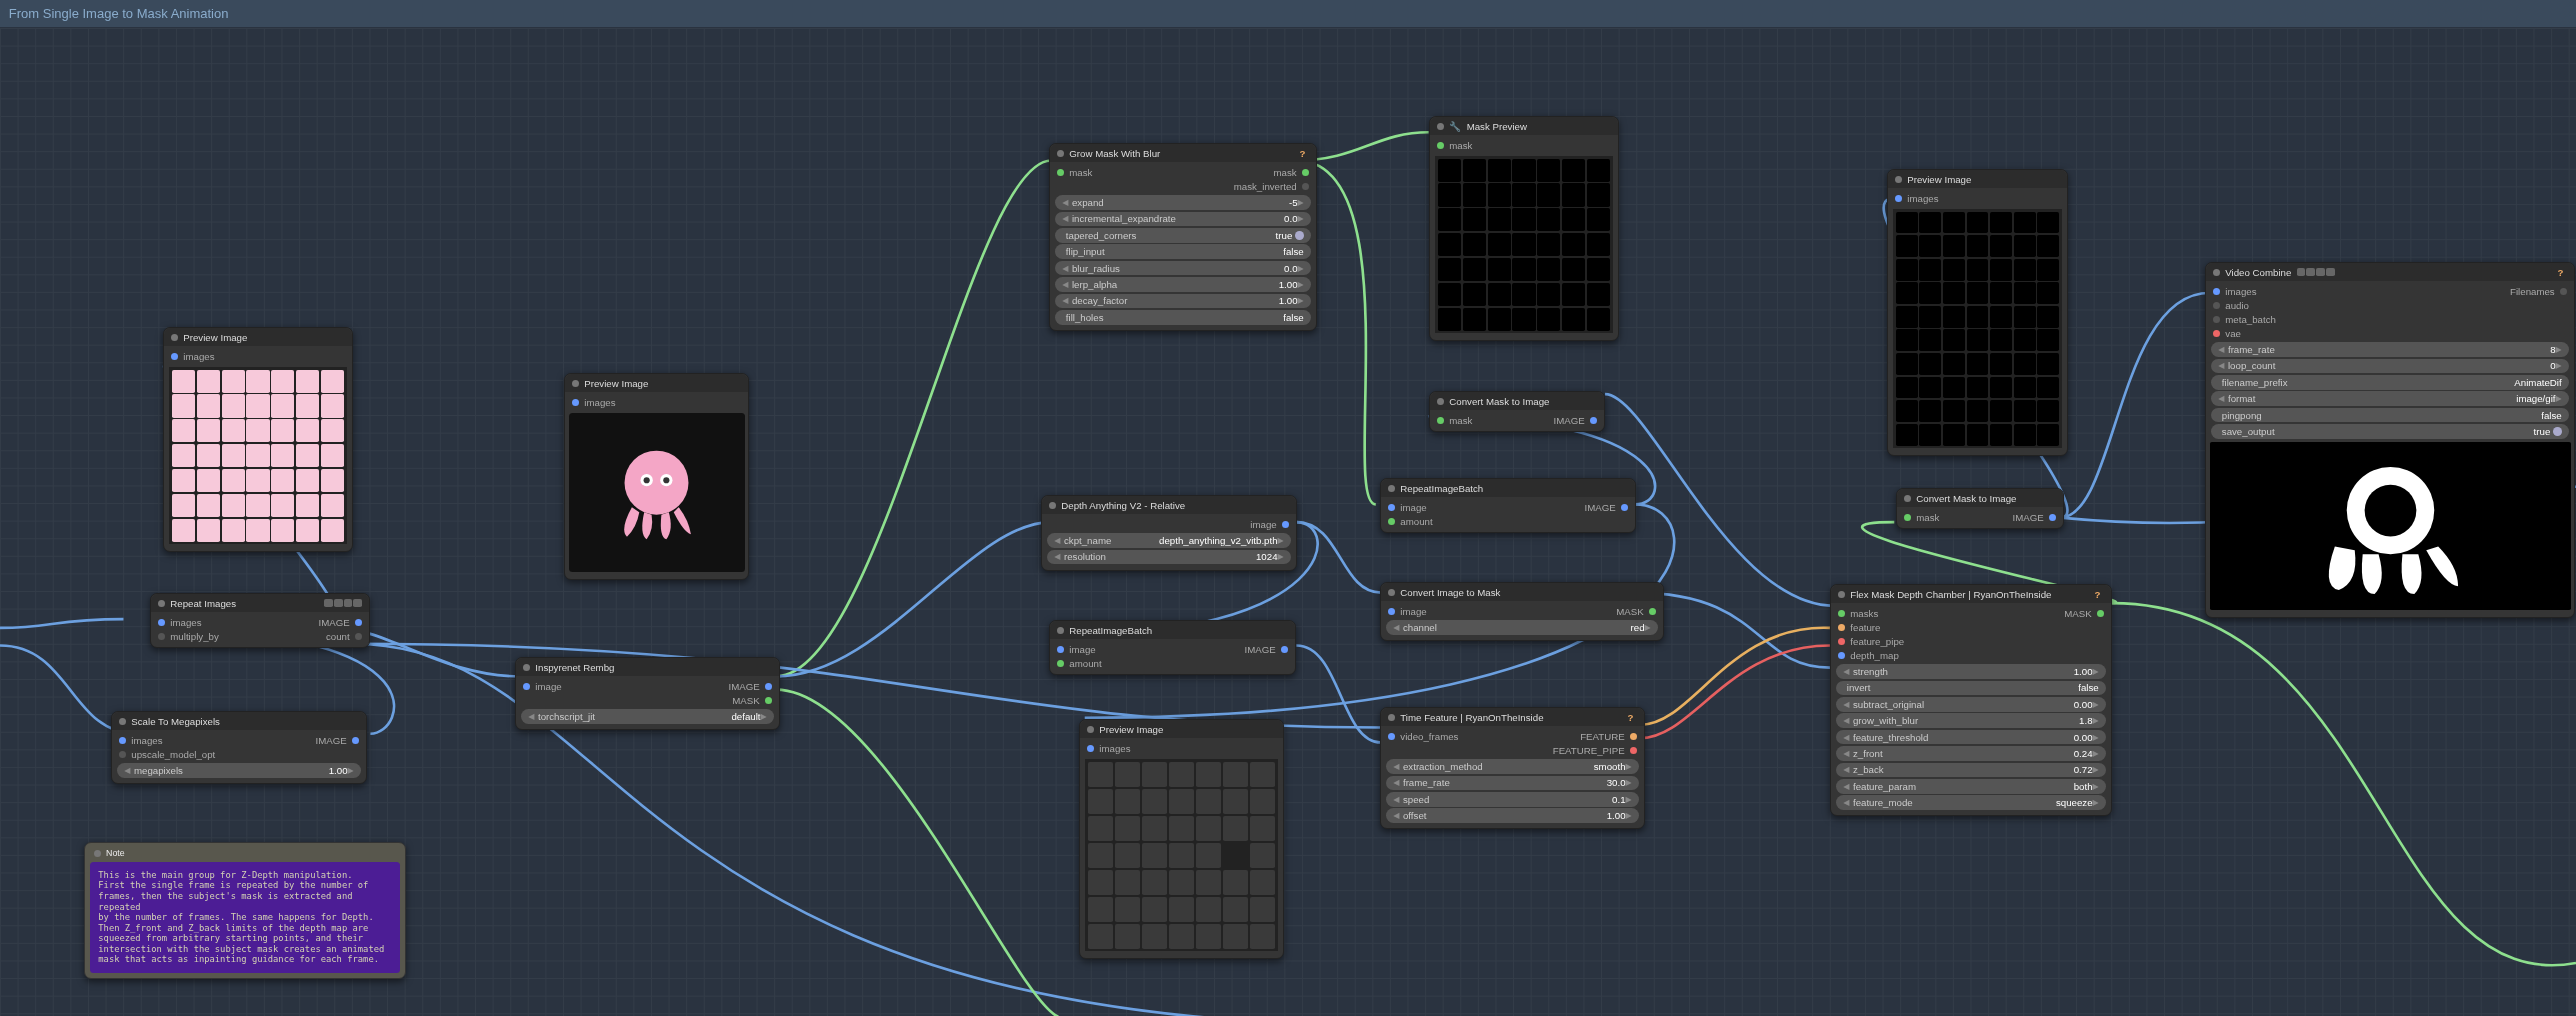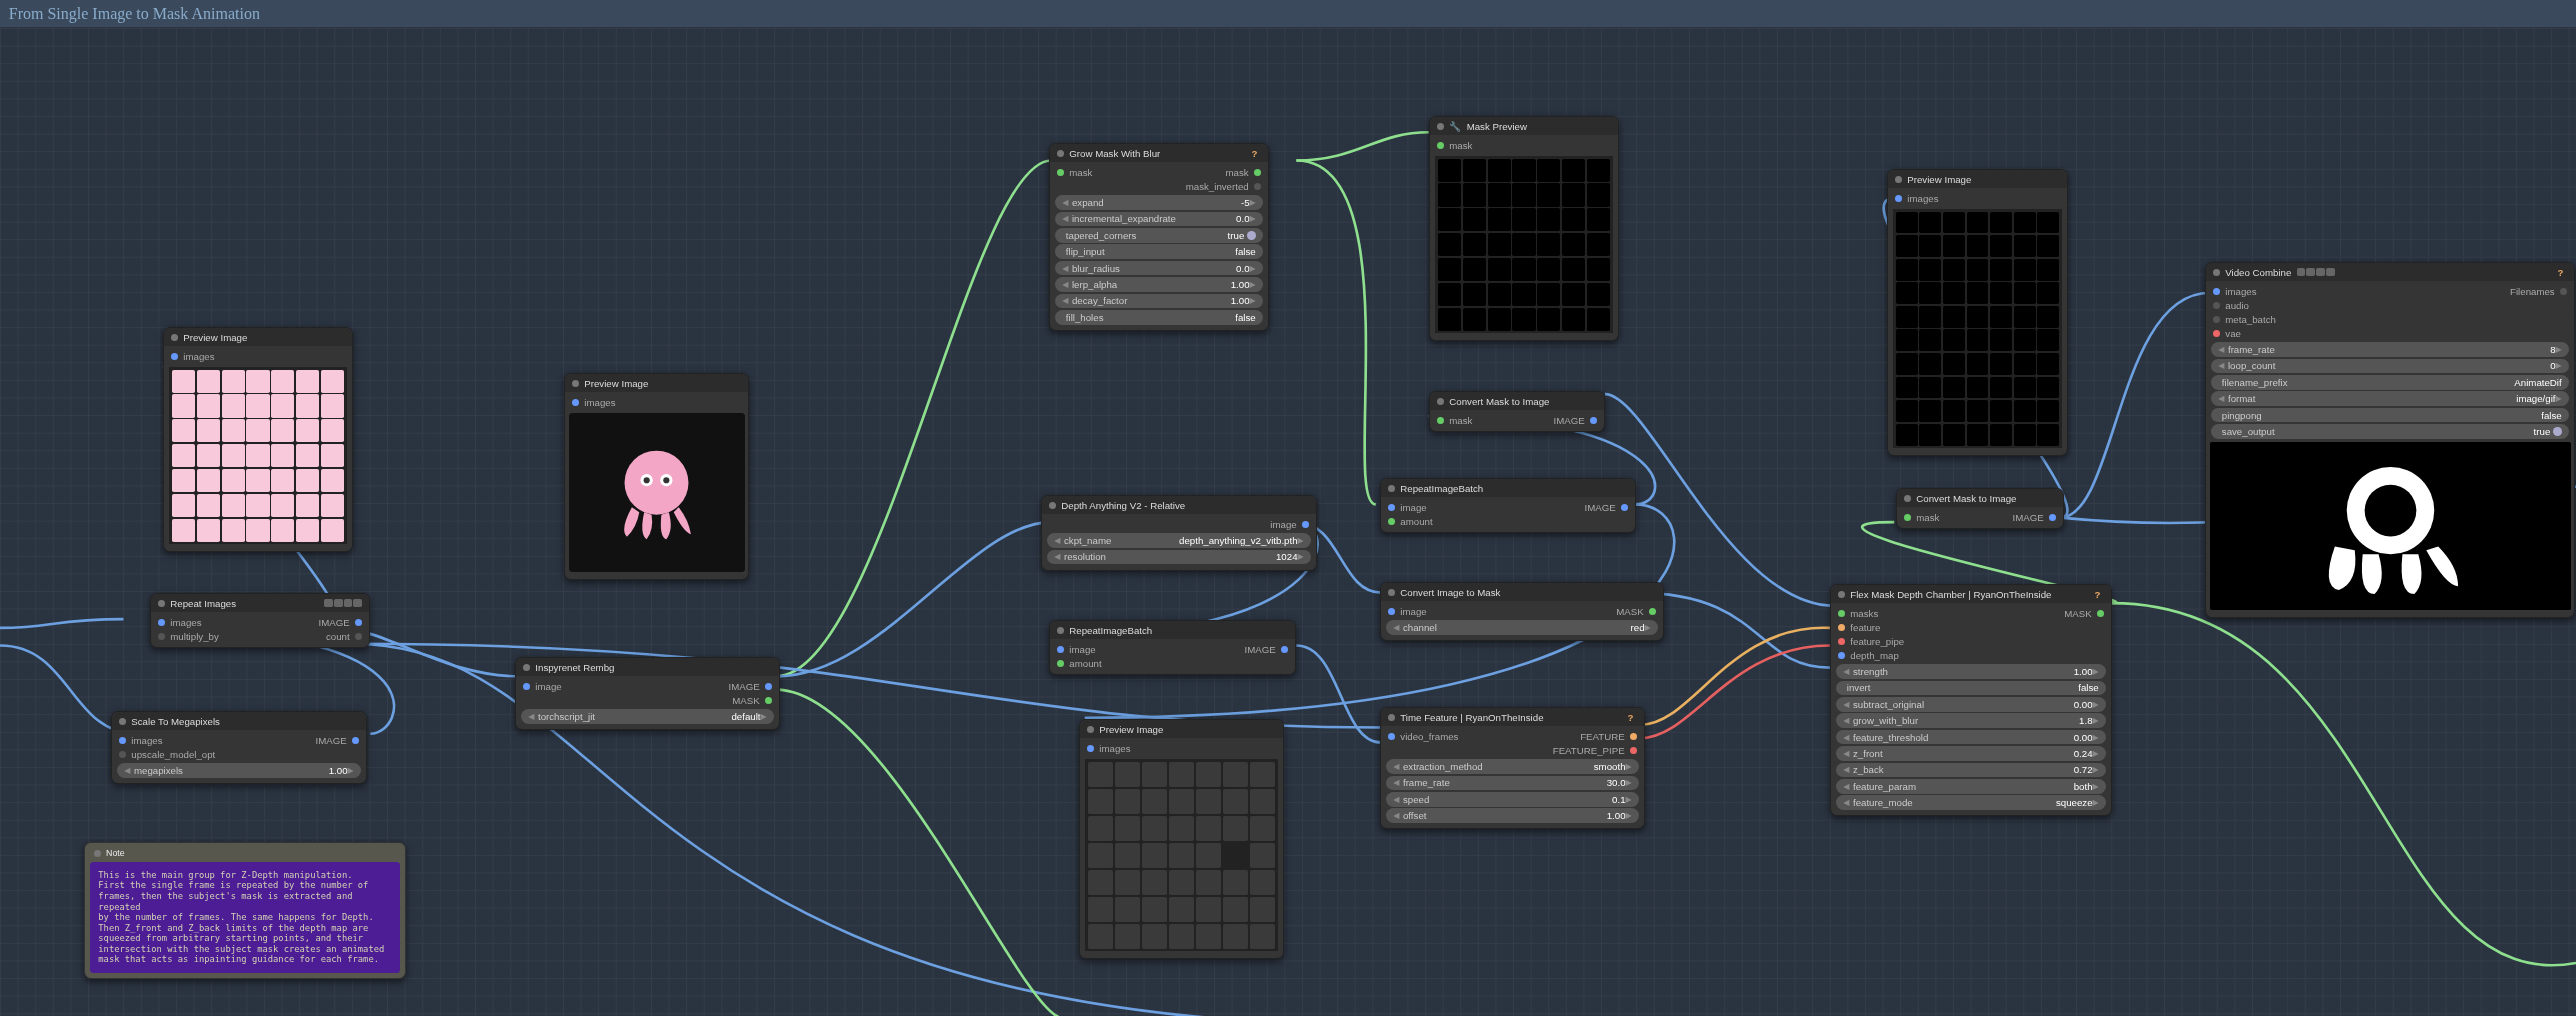--- a/index.html
+++ b/index.html
@@ -20,22 +20,21 @@
   width: 100%;
   height: 28px;
   background: #3a4a5c;
   border-bottom: 0.9px solid #2a3340;
   display: flex;
   align-items: center;
   padding-left: 8.8px;
 }
 .header-title {
   color: #8aaccc;
-  font-size: 16px;
-  font-family: Liberation Serif, serif;
+  font-size: 13px;
 }
 .canvas {
   position: absolute;
   top: 28px;
   left: 0;
   width: 100%;
   height: calc(100% - 28px);
   background: #2a3340;
   background-image: linear-gradient(#333c48 0.9px, transparent 0.9px), linear-gradient(90deg, #333c48 0.9px, transparent 0.9px);
   background-size: 17.6px 17.6px;
@@ -314,21 +313,21 @@
         </div>
     <div class="widget">
       <span class="arrow">◀</span>
           <span class="label">torchscript_jit</span>
       <span class="val">default</span>
           <span class="arrow">▶</span>
     </div>
   </div>
 </div>
 
-<div class="node" style="left:1049px; top:115px; width:220px;">
+<div class="node" style="left:1049px; top:115px; width:268px;">
   <div class="node-title">
         <span class="node-dot"></span>
         <span>Grow Mask With Blur</span>
         <span class="help-icon">?</span>
       </div>
   <div class="node-body">
     <div class="slot">
           <span class="slot-dot green"></span>
           <span>mask</span>
       <span style="margin-left:auto;">mask</span>
@@ -377,21 +376,21 @@
           <span class="val">1.00</span>
           <span class="arrow">▶</span>
         </div>
     <div class="widget">
           <span class="label">fill_holes</span>
           <span class="val">false</span>
         </div>
   </div>
 </div>
 
-<div class="node" style="left:1041px; top:467px; width:276px;">
+<div class="node" style="left:1041px; top:467px; width:256px;">
   <div class="node-title">
         <span class="node-dot"></span>
         <span>Depth Anything V2 - Relative</span>
       </div>
   <div class="node-body">
     <div class="slot right">
           <span>image</span>
           <span class="slot-dot blue"></span>
         </div>
     <div class="widget">

